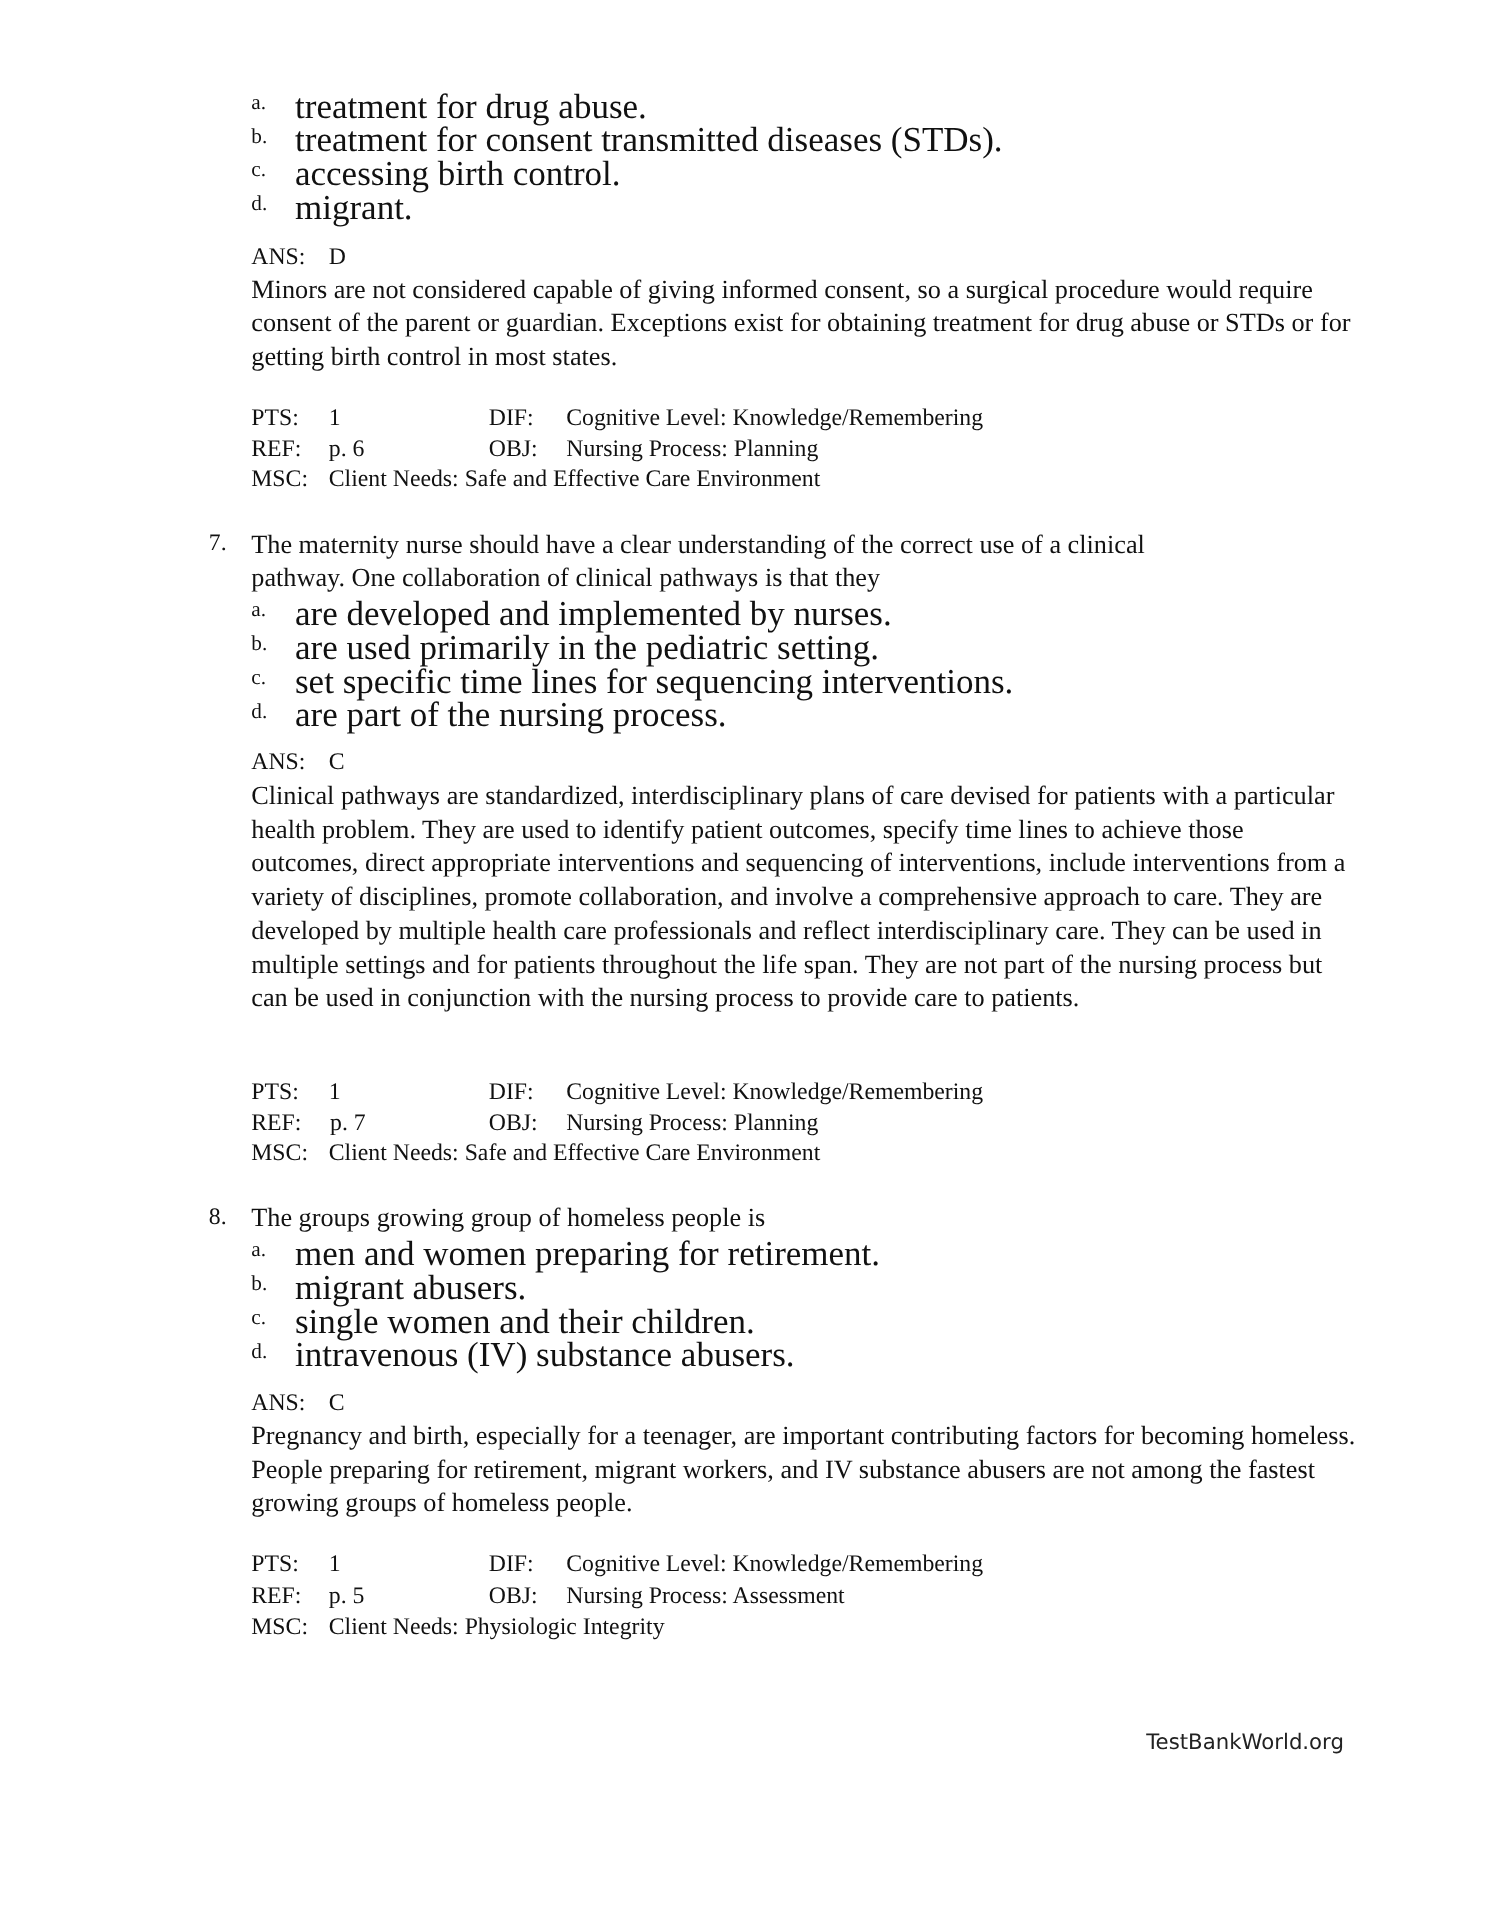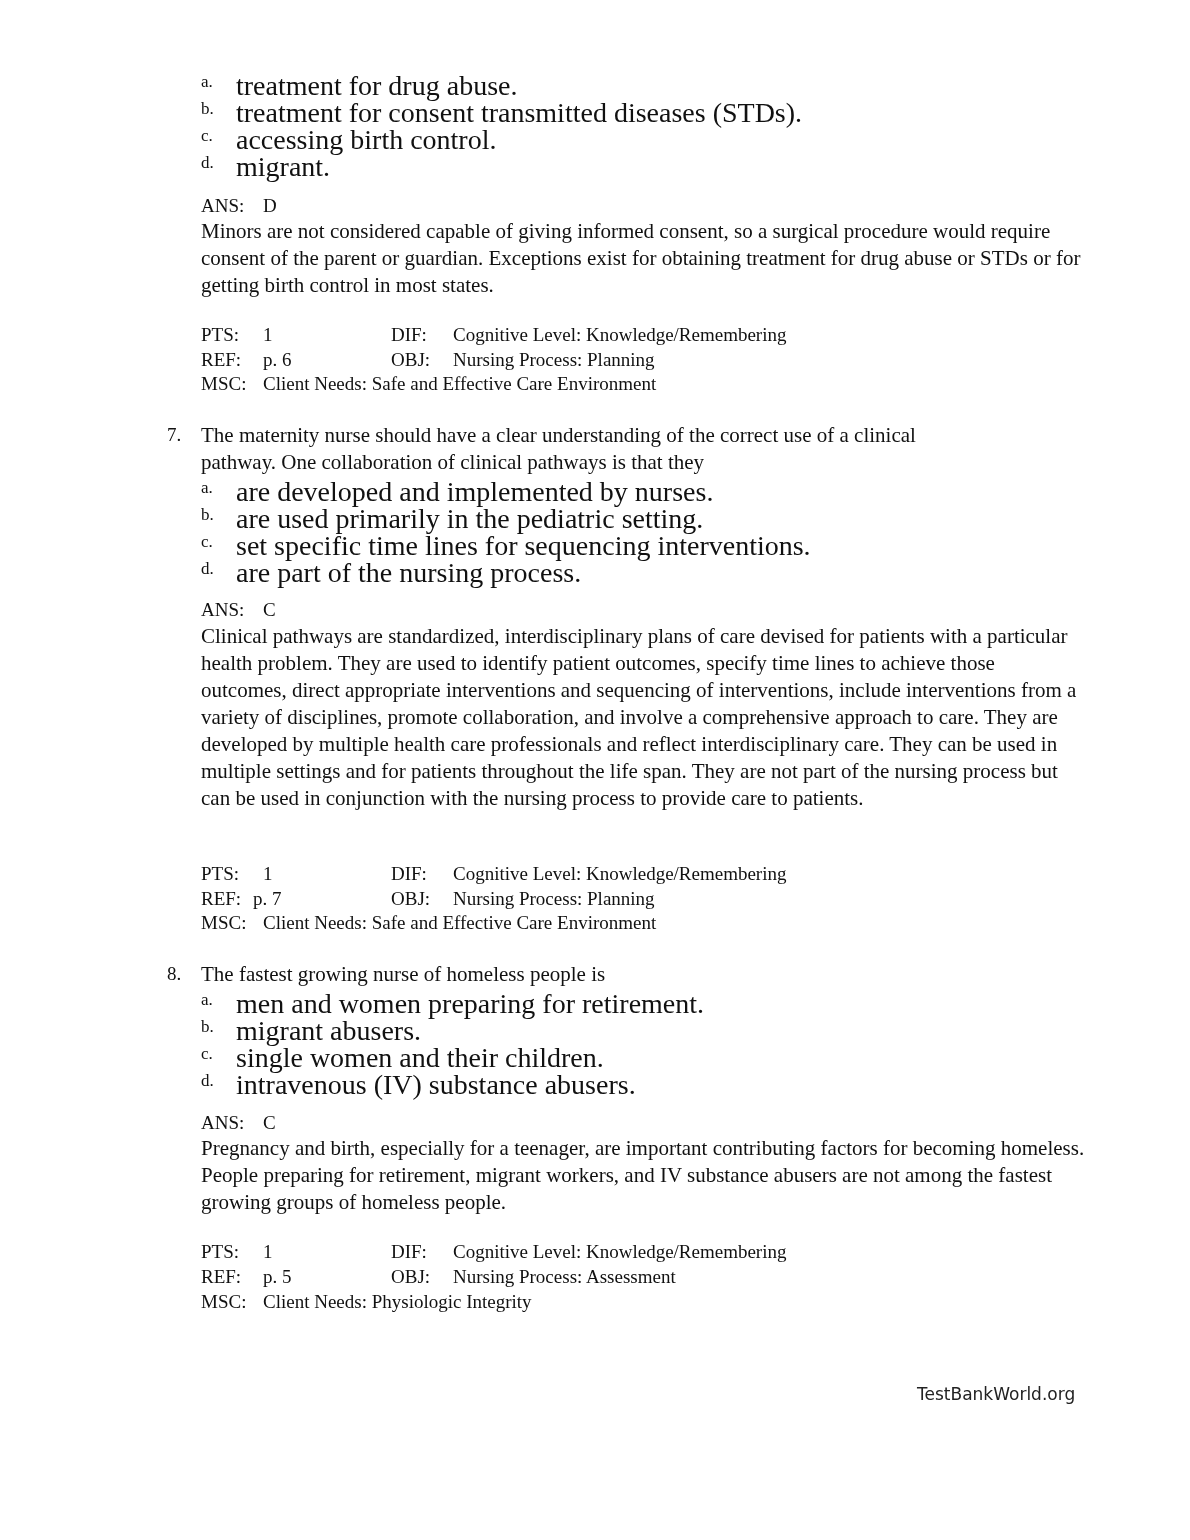--- a/index.html
+++ b/index.html
@@ -61,30 +61,30 @@
 
   <span class="abs ans" style="left:201px;top:599px">ANS:</span>
   <span class="abs ans" style="left:263px;top:599px">C</span>
   <div class="abs para" style="left:201px;top:623px;width:880px">Clinical pathways are standardized, interdisciplinary plans of care devised for patients with a particular health problem. They are used to identify patient outcomes, specify time lines to achieve those outcomes, direct appropriate interventions and sequencing of interventions, include interventions from a variety of disciplines, promote collaboration, and involve a comprehensive approach to care. They are developed by multiple health care professionals and reflect interdisciplinary care. They can be used in multiple settings and for patients throughout the life span. They are not part of the nursing process but can be used in conjunction with the nursing process to provide care to patients.</div>
 
   <span class="abs meta" style="left:201px;top:863px">PTS:</span>
   <span class="abs meta" style="left:263px;top:863px">1</span>
   <span class="abs meta" style="left:391px;top:863px">DIF:</span>
   <span class="abs meta" style="left:453px;top:863px">Cognitive Level: Knowledge/Remembering</span>
   <span class="abs meta" style="left:201px;top:888px">REF:</span>
-  <span class="abs meta" style="left:253px;top:888px">p. 7</span>
+  <span class="abs meta" style="left:264px;top:888px">p. 7</span>
   <span class="abs meta" style="left:391px;top:888px">OBJ:</span>
   <span class="abs meta" style="left:453px;top:888px">Nursing Process: Planning</span>
   <span class="abs meta" style="left:201px;top:912px">MSC:</span>
   <span class="abs meta" style="left:263px;top:912px">Client Needs: Safe and Effective Care Environment</span>
 </div>
 
 <div>
   <span class="abs q-text" style="left:167px;top:963px;font-size:19px">8.</span>
-  <span class="abs q-text" style="left:201px;top:962px">The fastest growing nurse of homeless people is</span>
+  <span class="abs q-text" style="left:201px;top:962px">The groups growing group of homeless people is</span>
 
   <span class="abs opt-letter" style="left:201px;top:990px">a.</span>
   <span class="abs opt-text" style="left:236px;top:988px">men and women preparing for retirement.</span>
   <span class="abs opt-letter" style="left:201px;top:1017px">b.</span>
   <span class="abs opt-text" style="left:236px;top:1015px">migrant abusers.</span>
   <span class="abs opt-letter" style="left:201px;top:1044px">c.</span>
   <span class="abs opt-text" style="left:236px;top:1042px">single women and their children.</span>
   <span class="abs opt-letter" style="left:201px;top:1071px">d.</span>
   <span class="abs opt-text" style="left:236px;top:1069px">intravenous (IV) substance abusers.</span>
 

